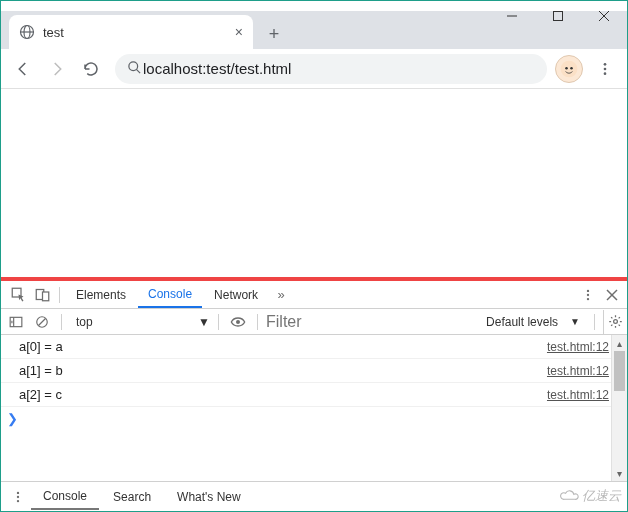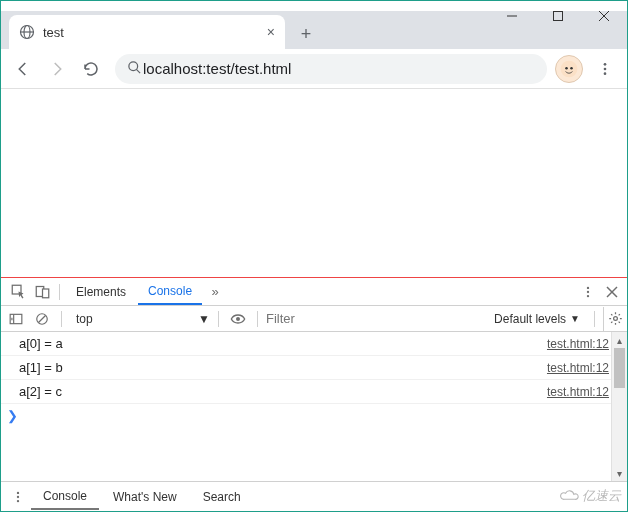--- a/index.html
+++ b/index.html
@@ -7,49 +7,49 @@
   .window { width: 628px; height: 512px; border: 1px solid #1e9e8a; position: relative; display: flex; flex-direction: column; background: #fff; }
 
   
   .titlebar { height: 10px; background: #fff; }
   .win-controls { position: absolute; top: 0; right: 0; display: flex; }
   .win-btn { width: 46px; height: 30px; display: flex; align-items: center; justify-content: center; color: #333; font-size: 14px; }
   .win-btn svg { width: 12px; height: 12px; }
 
   
   .tabstrip { height: 38px; background: #dee1e6; display: flex; align-items: flex-end; padding-left: 8px; padding-top: 4px; }
-  .tab { height: 34px; width: 276px; background: #fff; border-radius: 8px 8px 0 0; display: flex; align-items: center; padding: 0 10px; gap: 8px; font-size: 13px; color: #333; position: relative; }
+  .tab { height: 34px; width: 244px; background: #fff; border-radius: 8px 8px 0 0; display: flex; align-items: center; padding: 0 10px; gap: 8px; font-size: 13px; color: #333; position: relative; }
   .tab .favicon { width: 16px; height: 16px; display: flex; align-items: center; justify-content: center; color: #5f6368; }
   .tab .title { flex: 1; }
   .tab .close { color: #5f6368; font-size: 14px; }
   .newtab { width: 30px; height: 30px; display: flex; align-items: center; justify-content: center; color: #5f6368; font-size: 18px; margin-left: 6px; }
 
   
   .toolbar { height: 40px; background: #fff; display: flex; align-items: center; padding: 0 6px; gap: 2px; border-bottom: 1px solid #e0e0e0; }
   .nav-btn { width: 32px; height: 32px; border-radius: 50%; display: flex; align-items: center; justify-content: center; color: #5f6368; }
   .nav-btn.disabled { color: #bdbdbd; }
   .omnibox { flex: 1; height: 30px; background: #f1f3f4; border-radius: 15px; display: flex; align-items: center; padding: 0 12px; gap: 1px; margin: 0 6px; font-size: 15px; color: #202124; }
   .omnibox .search-ic { color: #5f6368; }
   .avatar { width: 28px; height: 28px; border-radius: 50%; background: #fce8d5; display: flex; align-items: center; justify-content: center; font-size: 16px; border: 1px solid #e0c8b0; margin-right: 4px; }
 
   
   .page { flex: 0 0 188px; background: #fff; }
 
   
-  .devtools { flex: 1; display: flex; flex-direction: column; border-top: 1px solid #ef4444; font-family: "Segoe UI", Arial, sans-serif; font-size: 12px; color: #333; background: #fff; min-height: 0; justify-content: flex-end; }
+  .devtools { flex: 1; display: flex; flex-direction: column; border-top: 4px solid #ef4444; font-family: "Segoe UI", Arial, sans-serif; font-size: 12px; color: #333; background: #fff; min-height: 0; justify-content: flex-end; }
   .dt-tabs { height: 28px; display: flex; align-items: center; border-bottom: 1px solid #d0d0d0; padding-left: 6px; gap: 2px; }
   .dt-ic { width: 22px; height: 22px; display: flex; align-items: center; justify-content: center; color: #6e6e6e; }
   .dt-tab { padding: 0 10px; height: 27px; display: flex; align-items: center; color: #333; }
   .dt-tab.active { color: #1a73e8; border-bottom: 2px solid #1a73e8; }
   .dt-right { margin-left: auto; display: flex; align-items: center; gap: 2px; padding-right: 4px; }
 
   .dt-filter { height: 26px; display: flex; align-items: center; border-bottom: 1px solid #d0d0d0; padding-left: 4px; gap: 4px; color: #6e6e6e; }
   .dt-select { padding-left: 6px; flex: 0 0 140px; height: 18px; display: flex; align-items: center; justify-content: space-between; font-size: 12px; color: #333; }
-  .dt-filter-input { flex: 1; font-size: 13px; color: #999; border: none; outline: none; background: transparent; }
-  .dt-levels { padding-right: 6px; display: flex; align-items: center; gap: 4px; color: #333; }
+  .dt-filter-input { flex: 1; font-size: 16px; color: #999; border: none; outline: none; background: transparent; }
+  .dt-levels { padding-right: 6px; display: flex; align-items: center; gap: 12px; color: #333; }
   .dt-gear { width: 24px; height: 24px; display: flex; align-items: center; justify-content: center; border-left: 1px solid #d0d0d0; }
 
   .dt-console { flex: 1; font-family: Consolas, Menlo, monospace; font-size: 13px; overflow: hidden; position: relative; }
   .dt-row { height: 24px; display: flex; align-items: center; padding: 0 18px 0 18px; border-bottom: 1px solid #f0f0f0; }
   .dt-row .msg { flex: 1; color: #222; }
   .dt-row .src { color: #545454; text-decoration: underline; font-size: 12px; }
   .dt-prompt { height: 22px; display: flex; align-items: center; padding-left: 6px; color: #367cf1; font-family: Consolas, monospace; }
 
   .dt-scrollbar { position: absolute; right: 0; top: 0; bottom: 0; width: 16px; background: #f1f1f1; border-left: 1px solid #e0e0e0; }
   .dt-thumb { position: absolute; top: 0; left: 2px; right: 2px; height: 40px; background: #c1c1c1; }
@@ -159,20 +159,21 @@
       </div>
       <div class="dt-ic">
         <svg width="15" height="15" viewBox="0 0 24 24">
             <rect x="2" y="4" width="12" height="16" fill="none" stroke="#6e6e6e" stroke-width="2"></rect>
             <rect x="12" y="8" width="10" height="14" fill="#fff" stroke="#6e6e6e" stroke-width="2"></rect>
           </svg>
       </div>
       <div class="sep"></div>
       <div class="dt-tab">Elements</div>
       <div class="dt-tab active">Console</div>
+      <div class="dt-tab">Network</div>
       <div class="dt-ic" style="font-size:13px;">»</div>
       <div class="dt-right">
         <div class="dt-ic">
           <svg width="14" height="14" viewBox="0 0 24 24">
               <circle cx="12" cy="5" r="2" fill="#6e6e6e"></circle>
               <circle cx="12" cy="12" r="2" fill="#6e6e6e"></circle>
               <circle cx="12" cy="19" r="2" fill="#6e6e6e"></circle>
             </svg>
         </div>
         <div class="dt-ic">
@@ -251,22 +252,22 @@
 
     <div class="dt-drawer">
       <div class="dt-ic">
         <svg width="14" height="14" viewBox="0 0 24 24">
             <circle cx="12" cy="5" r="2" fill="#6e6e6e"></circle>
             <circle cx="12" cy="12" r="2" fill="#6e6e6e"></circle>
             <circle cx="12" cy="19" r="2" fill="#6e6e6e"></circle>
           </svg>
       </div>
       <div class="dt-tab active">Console</div>
+      <div class="dt-tab">Search</div>
       <div class="dt-tab">What's New</div>
-      <div class="dt-tab">Search</div>
     </div>
 
   </div>
 
   <div class="watermark">
     <svg width="22" height="14" viewBox="0 0 40 24">
       <path d="M10 18a6 6 0 1 1 2-11 8 8 0 0 1 15 2 5 5 0 1 1 2 9H10z" fill="none" stroke="#b8b8b8" stroke-width="2"></path>
     </svg>
     <span>亿速云</span>
   </div>

